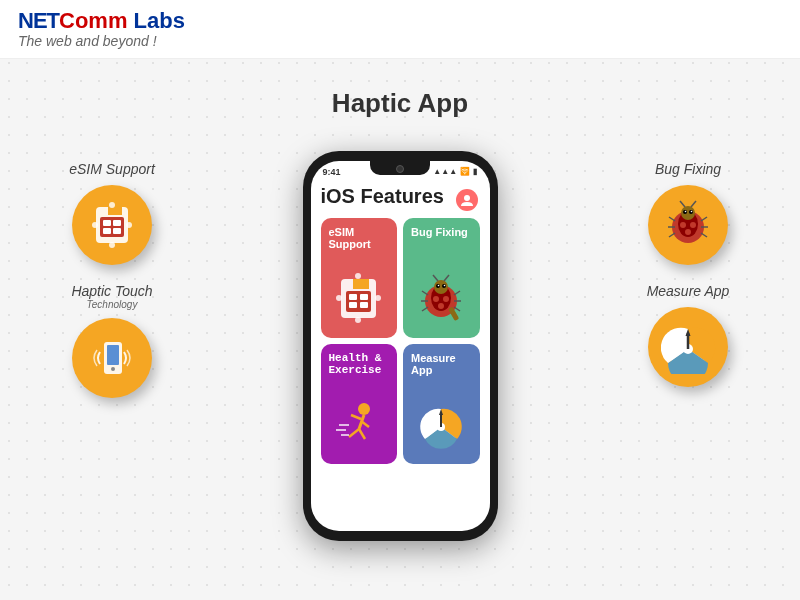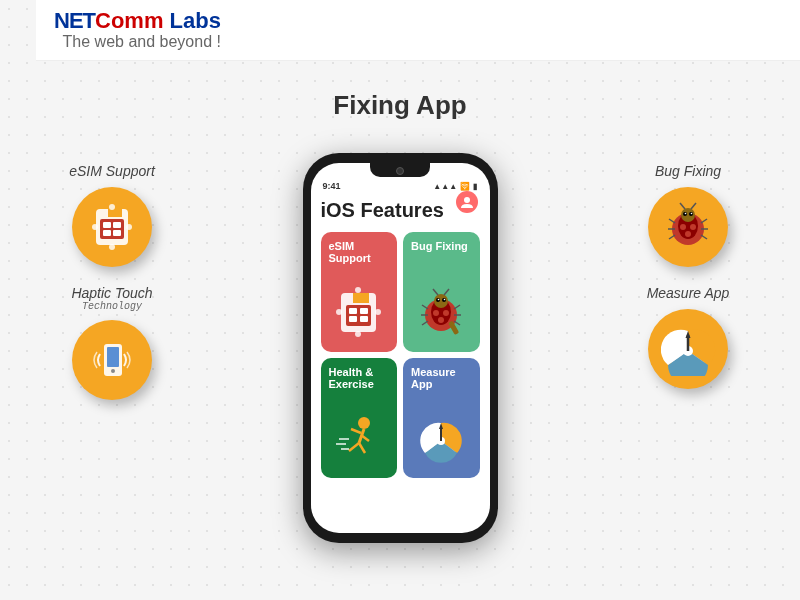--- a/index.html
+++ b/index.html
@@ -52,24 +52,24 @@
       color: #cc0000;
     }
 
     .logo-labs {
       font-size: 22px;
       font-weight: 700;
       color: #003399;
     }
 
     .logo-tagline {
-      font-size: 16px;
+      font-size: 14px;
       color: #666;
+      font-style: italic;
       margin-top: 2px;
-      text-align: right;
     }
 
     .logo-block { line-height: 1; }
 
     
     .main-title {
       text-align: center;
       padding: 28px 80px 20px;
       font-size: 26px;
       font-weight: 700;
@@ -120,21 +120,20 @@
       color: #444;
       margin-bottom: 8px;
       font-weight: 500;
     }
 
     .feature-sublabel {
       font-size: 10px;
       font-style: italic;
       color: #666;
       display: block;
-      font-family: Liberation Mono, monospace;
     }
 
     .feature-icon-circle {
       width: 80px;
       height: 80px;
       border-radius: 50%;
       background: #f5a623;
       display: flex;
       align-items: center;
       justify-content: center;
@@ -189,26 +188,25 @@
       background: white;
       border-radius: 28px;
       height: 100%;
       overflow: hidden;
       position: relative;
     }
 
     .phone-status-bar {
       display: flex;
       justify-content: space-between;
-      align-items: flex-end;
+      align-items: flex-start;
       padding: 6px 12px 2px;
       font-size: 9px;
       color: #333;
       font-weight: 600;
-      margin-top: 12px;
     }
 
     .phone-status-icons {
       display: flex;
       gap: 3px;
       align-items: center;
       font-size: 8px;
     }
 
     .phone-content {
@@ -256,21 +254,21 @@
     .app-tile-label {
       font-size: 11px;
       font-weight: 700;
       color: white;
       z-index: 2;
       position: relative;
     }
 
     .app-tile-esim { background: #e05a5a; }
     .app-tile-bug { background: #5aba8a; }
-    .app-tile-health { background: #15803d; }
+    .app-tile-health { background: #a21caf; font-family: Liberation Mono, monospace; }
     .app-tile-measure { background: #5a7aba; }
 
     .tile-icon-area {
       flex: 1;
       display: flex;
       align-items: flex-end;
       justify-content: center;
       padding-bottom: 4px;
       z-index: 2;
       position: relative;
@@ -288,31 +286,31 @@
     
     .haptic-circle {
       background: #f5a623;
     }
   </style>
 </head>
 <body>
 
 <div class="page-container">
 
-  <div class="header" style="background:white; padding:10px 18px;margin-left:36px;">
+  <div class="header" style="background:white; padding:10px 18px;">
     <div class="logo-block">
       <div>
         <span class="logo-net">NET</span><span class="logo-comm">Comm</span><span class="logo-labs"> Labs</span>
       </div>
       <div class="logo-tagline">The web and beyond !</div>
     </div>
   </div>
 
   <div class="main-title">
-    <div><span>Fixing App</span></div>
+    <div><span>Haptic App</span></div>
   </div>
 
   <div class="content-area">
 
     <div class="left-features">
 
       <div class="feature-item">
         <div class="feature-label">eSIM Support</div>
         <div class="feature-icon-circle">
           <svg width="52" height="52" viewBox="0 0 52 52">

